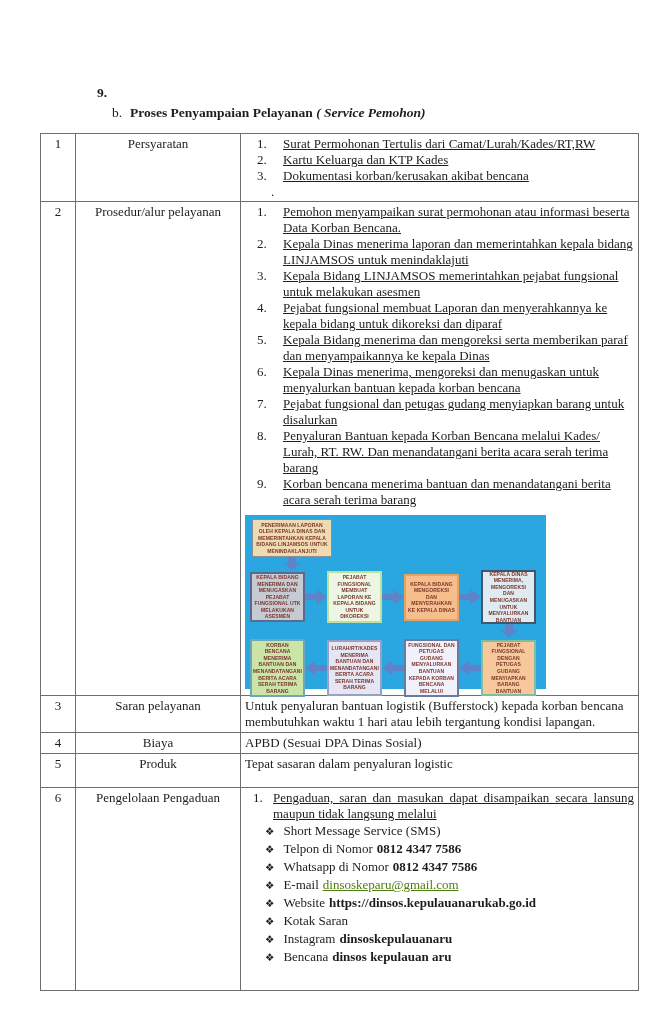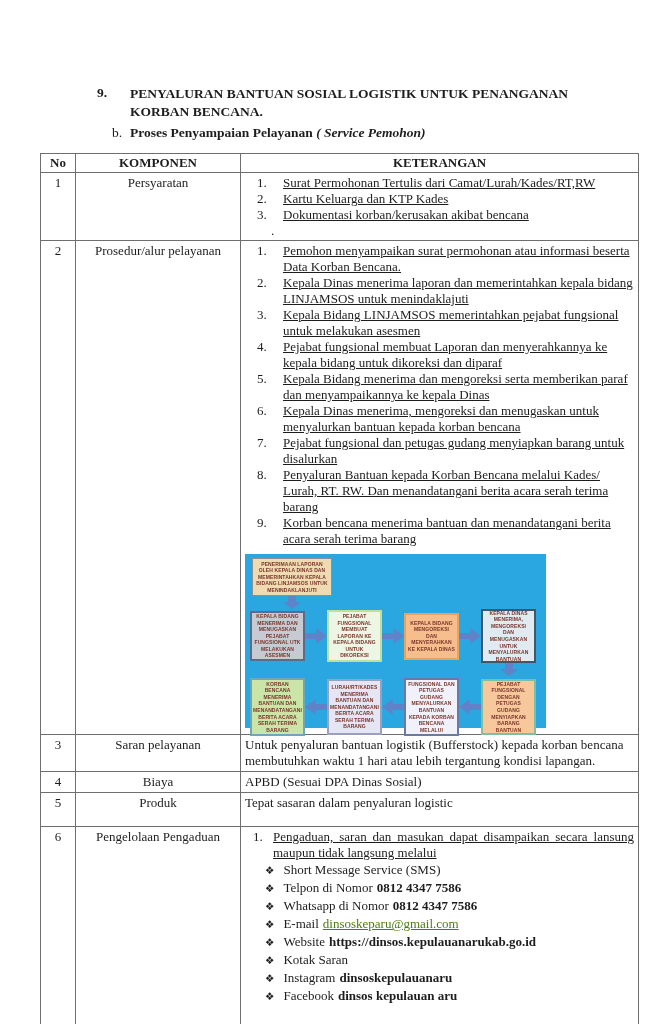--- a/index.html
+++ b/index.html
@@ -113,42 +113,33 @@
     clip-path: polygon(28% 0, 72% 0, 72% 48%, 100% 48%, 50% 100%, 0 48%, 28% 48%);
   }
   .d1 { margin-left: 33px; }
   .d2 { margin-left: 250px; }
 </style>
 </head>
 <body>
 
 <div class="heading">
   <span class="h-num">9.</span>
-  <div class="h-text">
-    <span>PENYALURAN BANTUAN SOSIAL LOGISTIK UNTUK PENANGANAN</span><br>
-    <span>KORBAN BENCANA.</span>
-  </div>
 </div>
 <div class="subheading">
   <span class="sub-letter">b.</span><span class="sub-bold">Proses Penyampaian Pelayanan</span>
   <span class="sub-ital">( Service Pemohon)</span>
 </div>
 
 <table class="main">
   <colgroup>
       <col class="c-no">
       <col class="c-komp">
       <col class="c-ket">
     </colgroup>
   <tbody>
-      <tr>
-    <th>No</th>
-    <th>KOMPONEN</th>
-    <th>KETERANGAN</th>
-  </tr>
 
   <tr>
     <td class="no-cell">1</td>
     <td class="komp-cell">Persyaratan</td>
     <td class="ket-cell">
       <ol class="numlist">
         <li>Surat Permohonan Tertulis dari Camat/Lurah/Kades/RT,RW</li>
         <li>Kartu Keluarga dan KTP Kades</li>
         <li>Dokumentasi korban/kerusakan akibat bencana</li>
       </ol>
@@ -261,19 +252,19 @@
         <span>Kotak Saran</span>
 
       </div>
       <div class="channel">
         <span class="dia">❖</span>
         <span>Instagram</span>
         <span class="ch-val">dinsoskepulauanaru</span>
       </div>
       <div class="channel">
         <span class="dia">❖</span>
-        <span>Facebook</span>
+        <span>Bencana</span>
         <span class="ch-val">dinsos kepulauan aru</span>
       </div>
     </td>
   </tr>
 </tbody>
   </table>
 
 </body></html>

